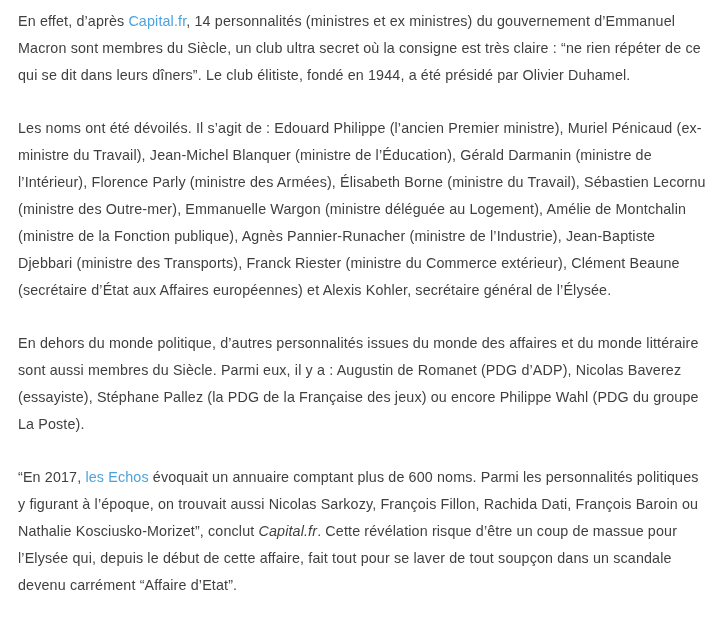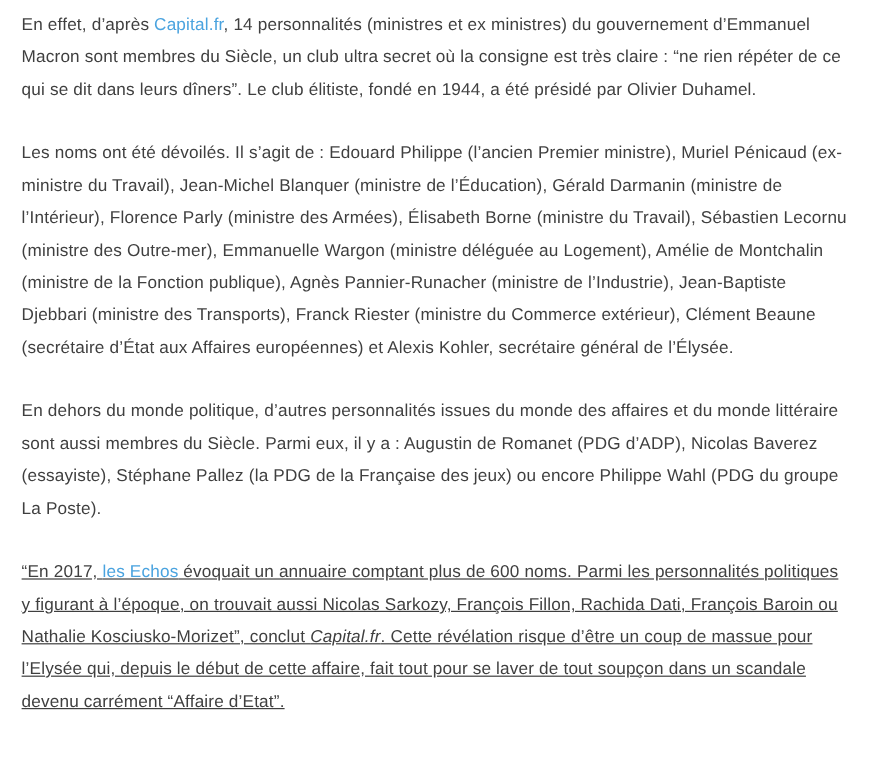--- a/index.html
+++ b/index.html
@@ -22,21 +22,20 @@
   .para {
     font-size: 14.3px;
     line-height: 27px;
     color: #3f3f3f;
     margin: 0 0 26px 0;
     text-align: left;
     letter-spacing: 0.01em;
   }
   .para:last-child {
     margin-bottom: 0;
-    text-decoration: underline;
   }
   a.link {
     color: #4aa3df;
     text-decoration: none;
   }
   .em {
     font-style: italic;
   }
 </style>
 </head>

